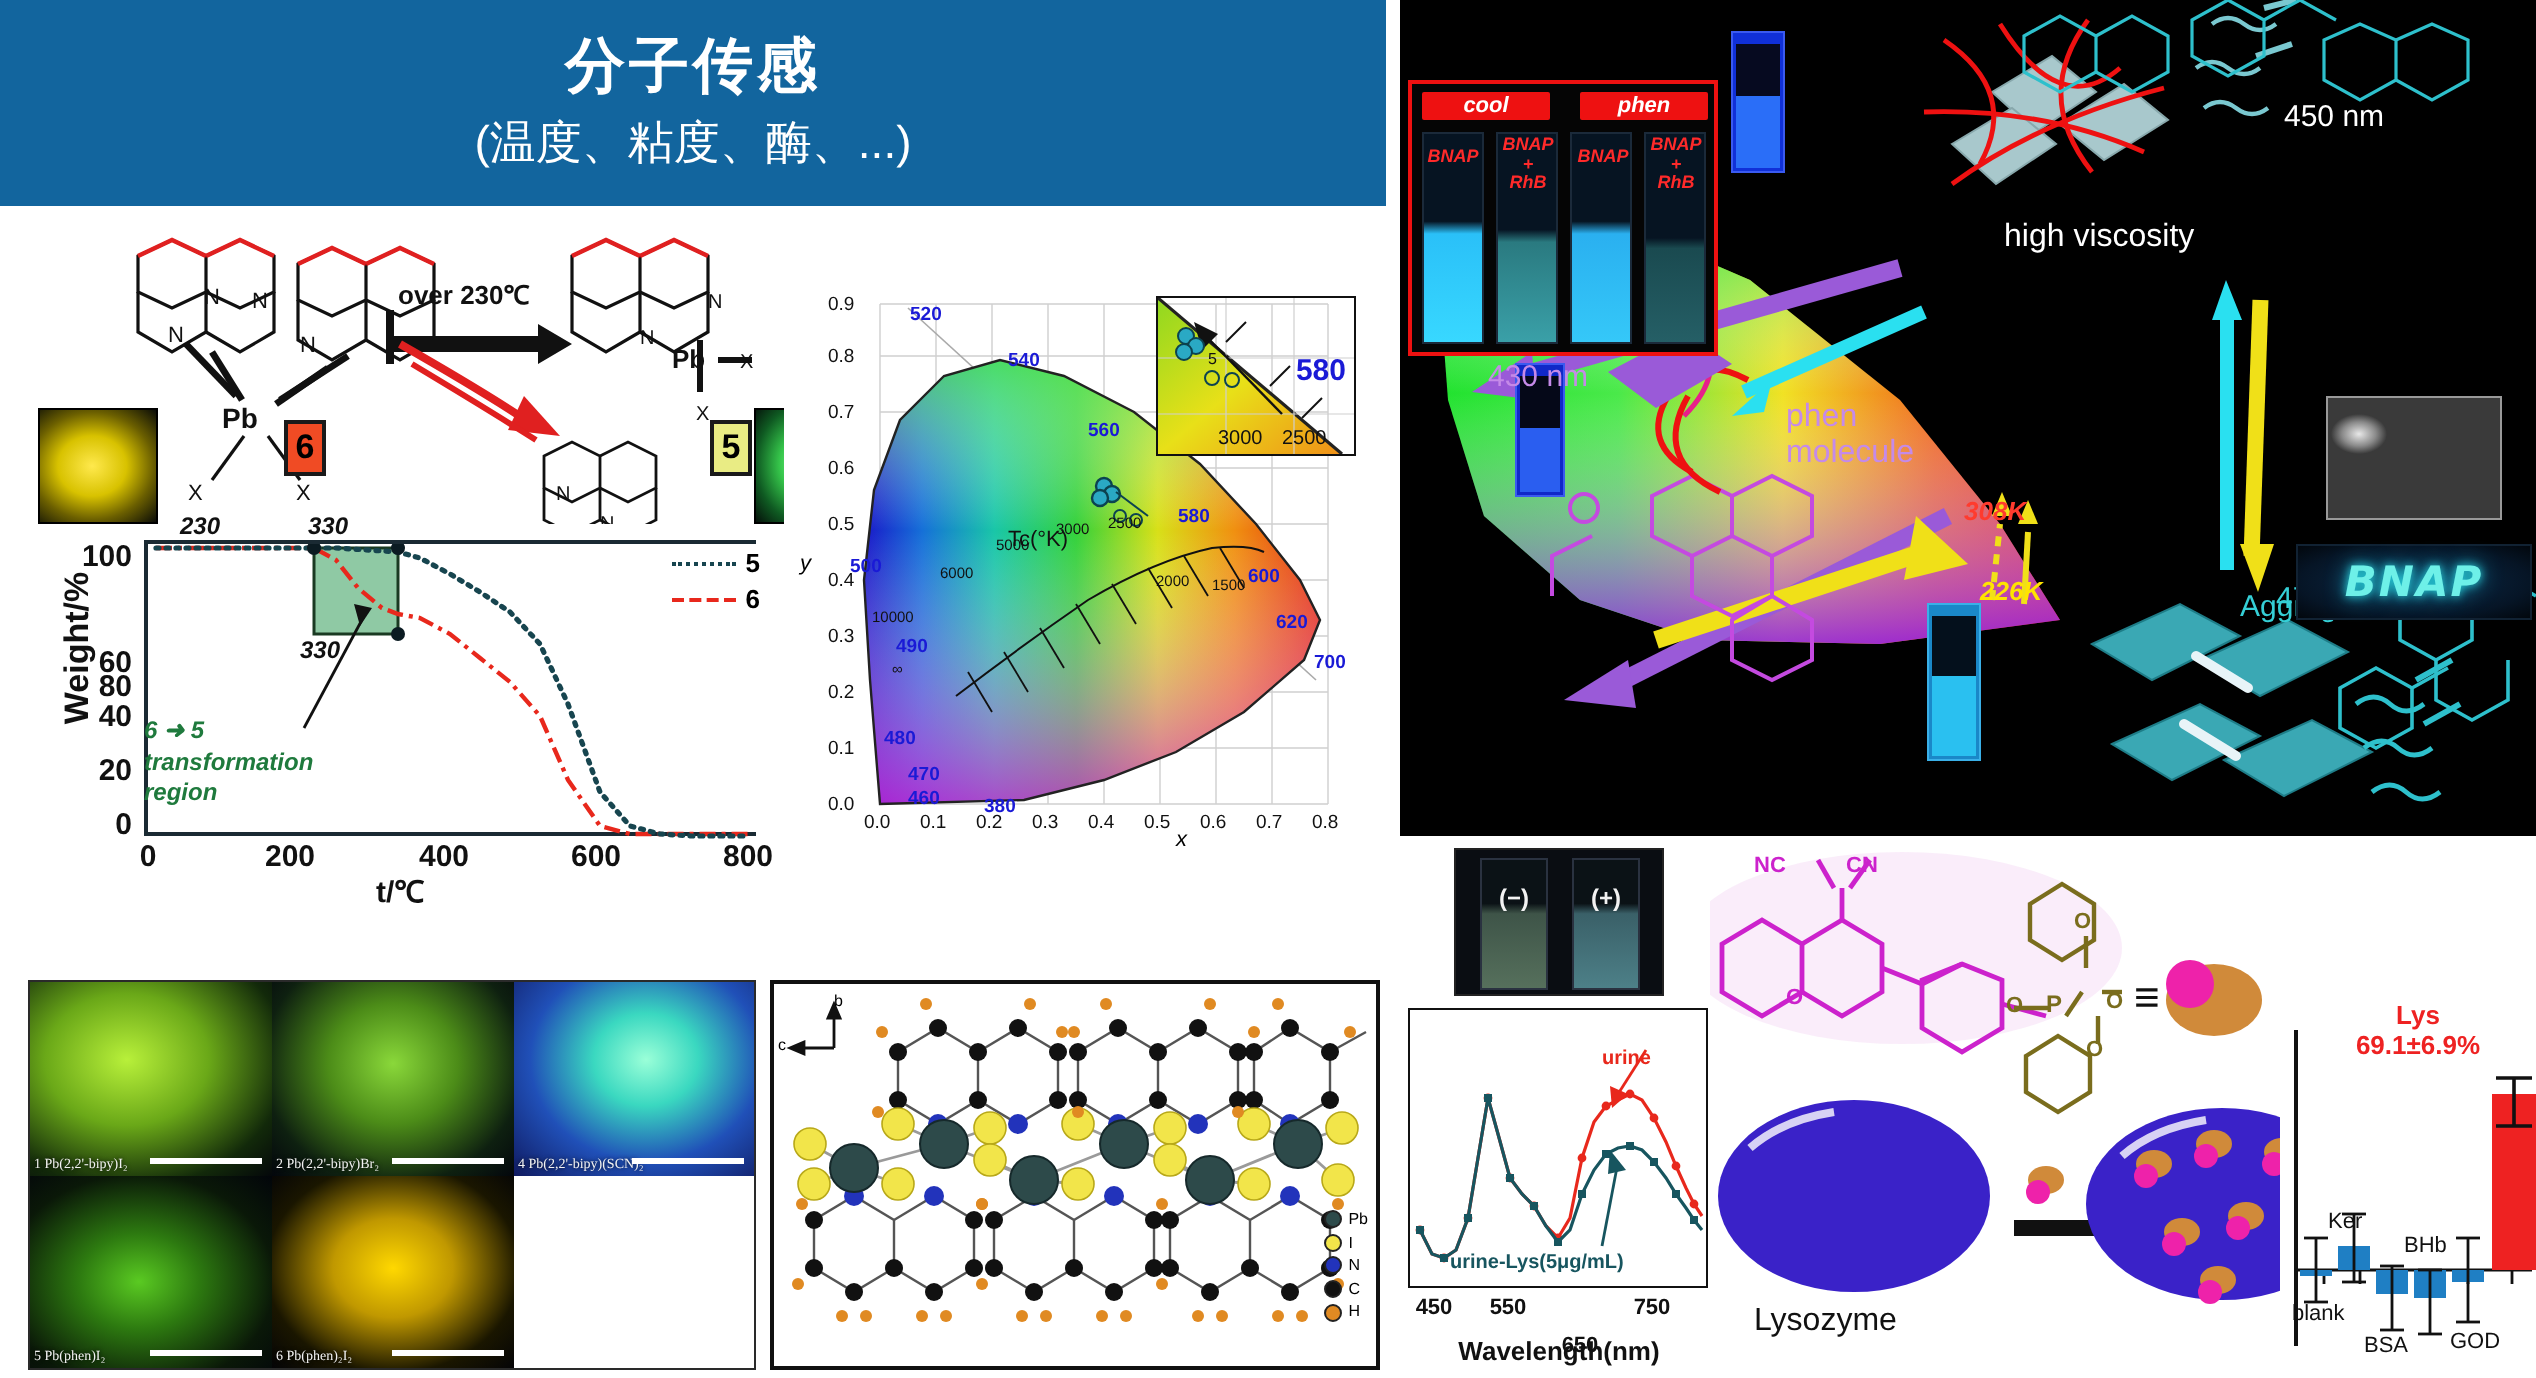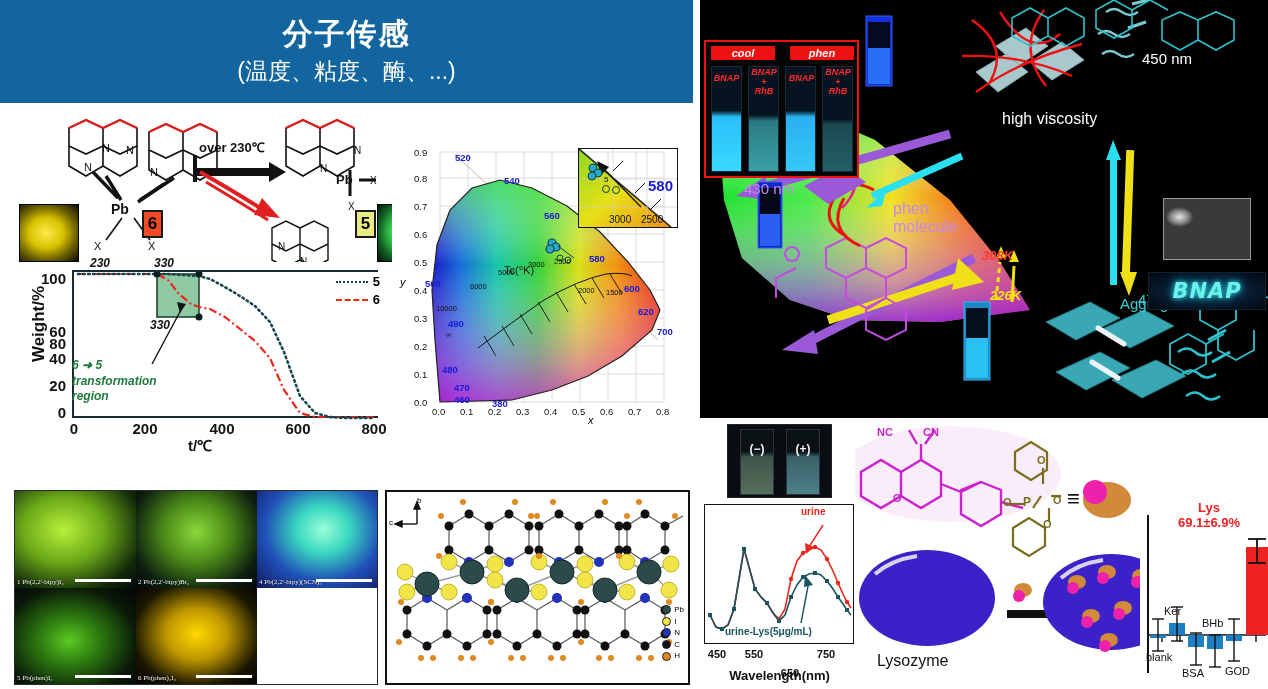--- a/index.html
+++ b/index.html
@@ -932,21 +932,21 @@
         <rect x="140" y="103" width="4" height="4"></rect>
       </g>
 
       <path d="M118 20 L104 42" stroke="#e8281c" stroke-width="1.4" fill="none"></path>
       <path d="M100 38 L101 49 L109 42 Z" fill="#e8281c"></path>
       <path d="M96 118 L104 76" stroke="#17555f" stroke-width="1.4" fill="none"></path>
       <path d="M100 70 L108 80 L99 82 Z" fill="#17555f"></path>
     </svg>
   </div>
 
-  <div class="spec-lbl" style="left:104px; top:6px; color:#e8281c;">urine</div>
+  <div class="spec-lbl" style="left:104px; top:24px; color:#e8281c;">urine</div>
   <div class="spec-lbl" style="left:28px; top:126px; color:#17555f;">urine-Lys(5μg/mL)</div>
 
   <div class="spec-xt" style="left:5px; top:148px;">450</div>
   <div class="spec-xt" style="left:42px; top:148px;">550</div>
   <div class="spec-xt" style="left:78px; top:148px;margin-top:19px;">650</div>
   <div class="spec-xt" style="left:114px; top:148px;">750</div>
   <div id="spec-xlabel">Wavelength(nm)</div>
 </div>
 
 <div class="panel" id="lyso-panel">

